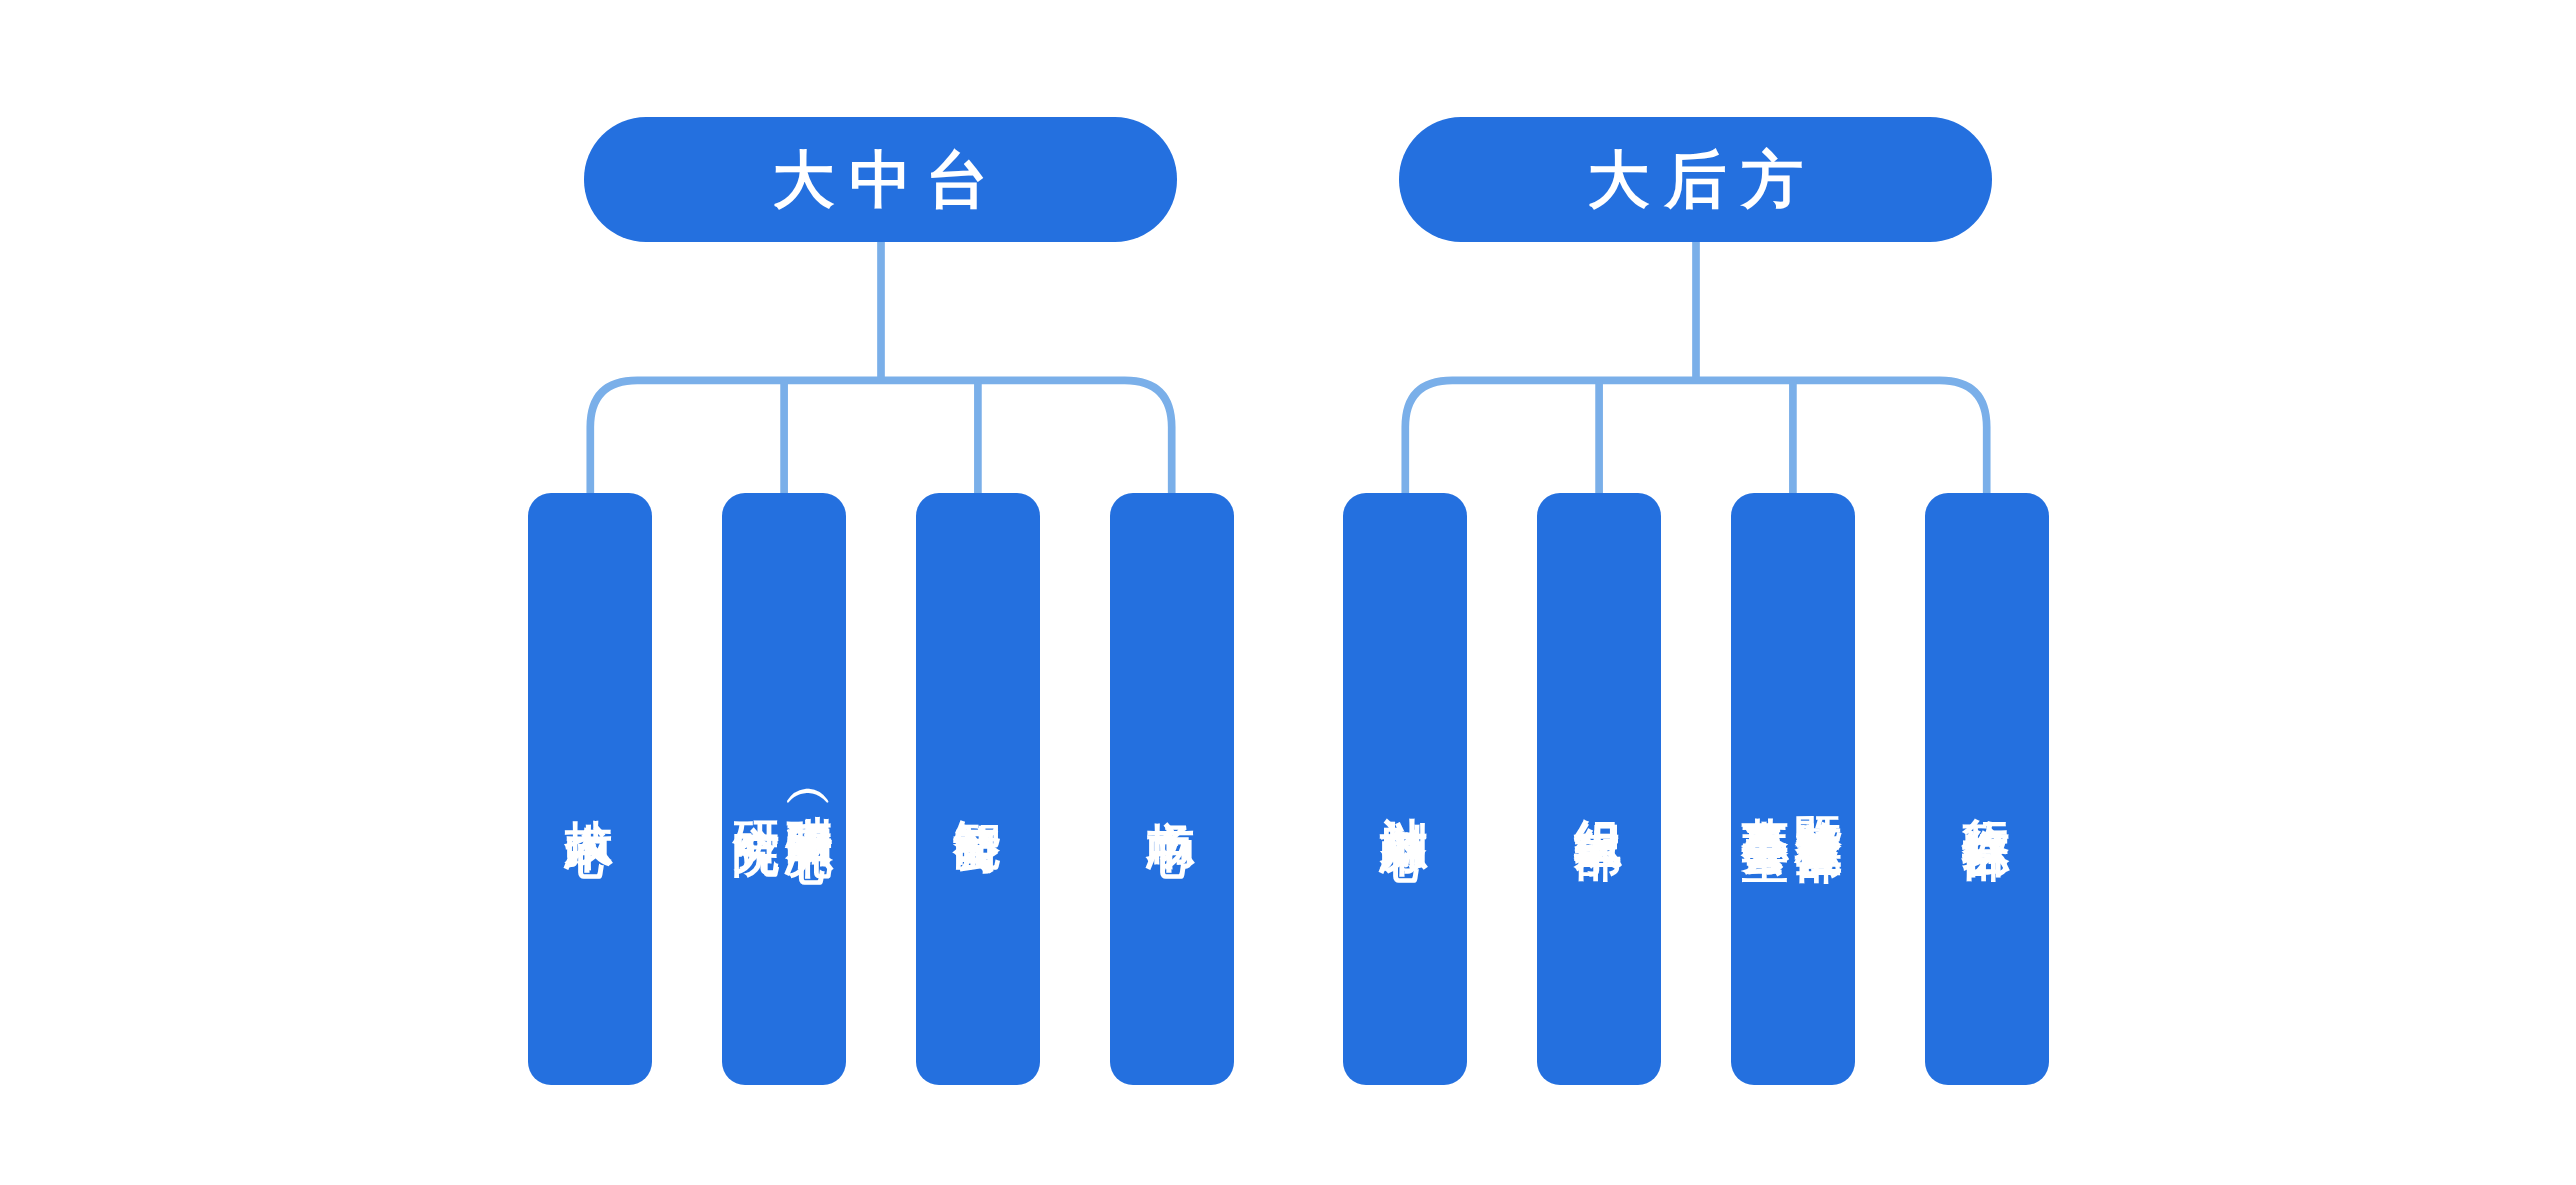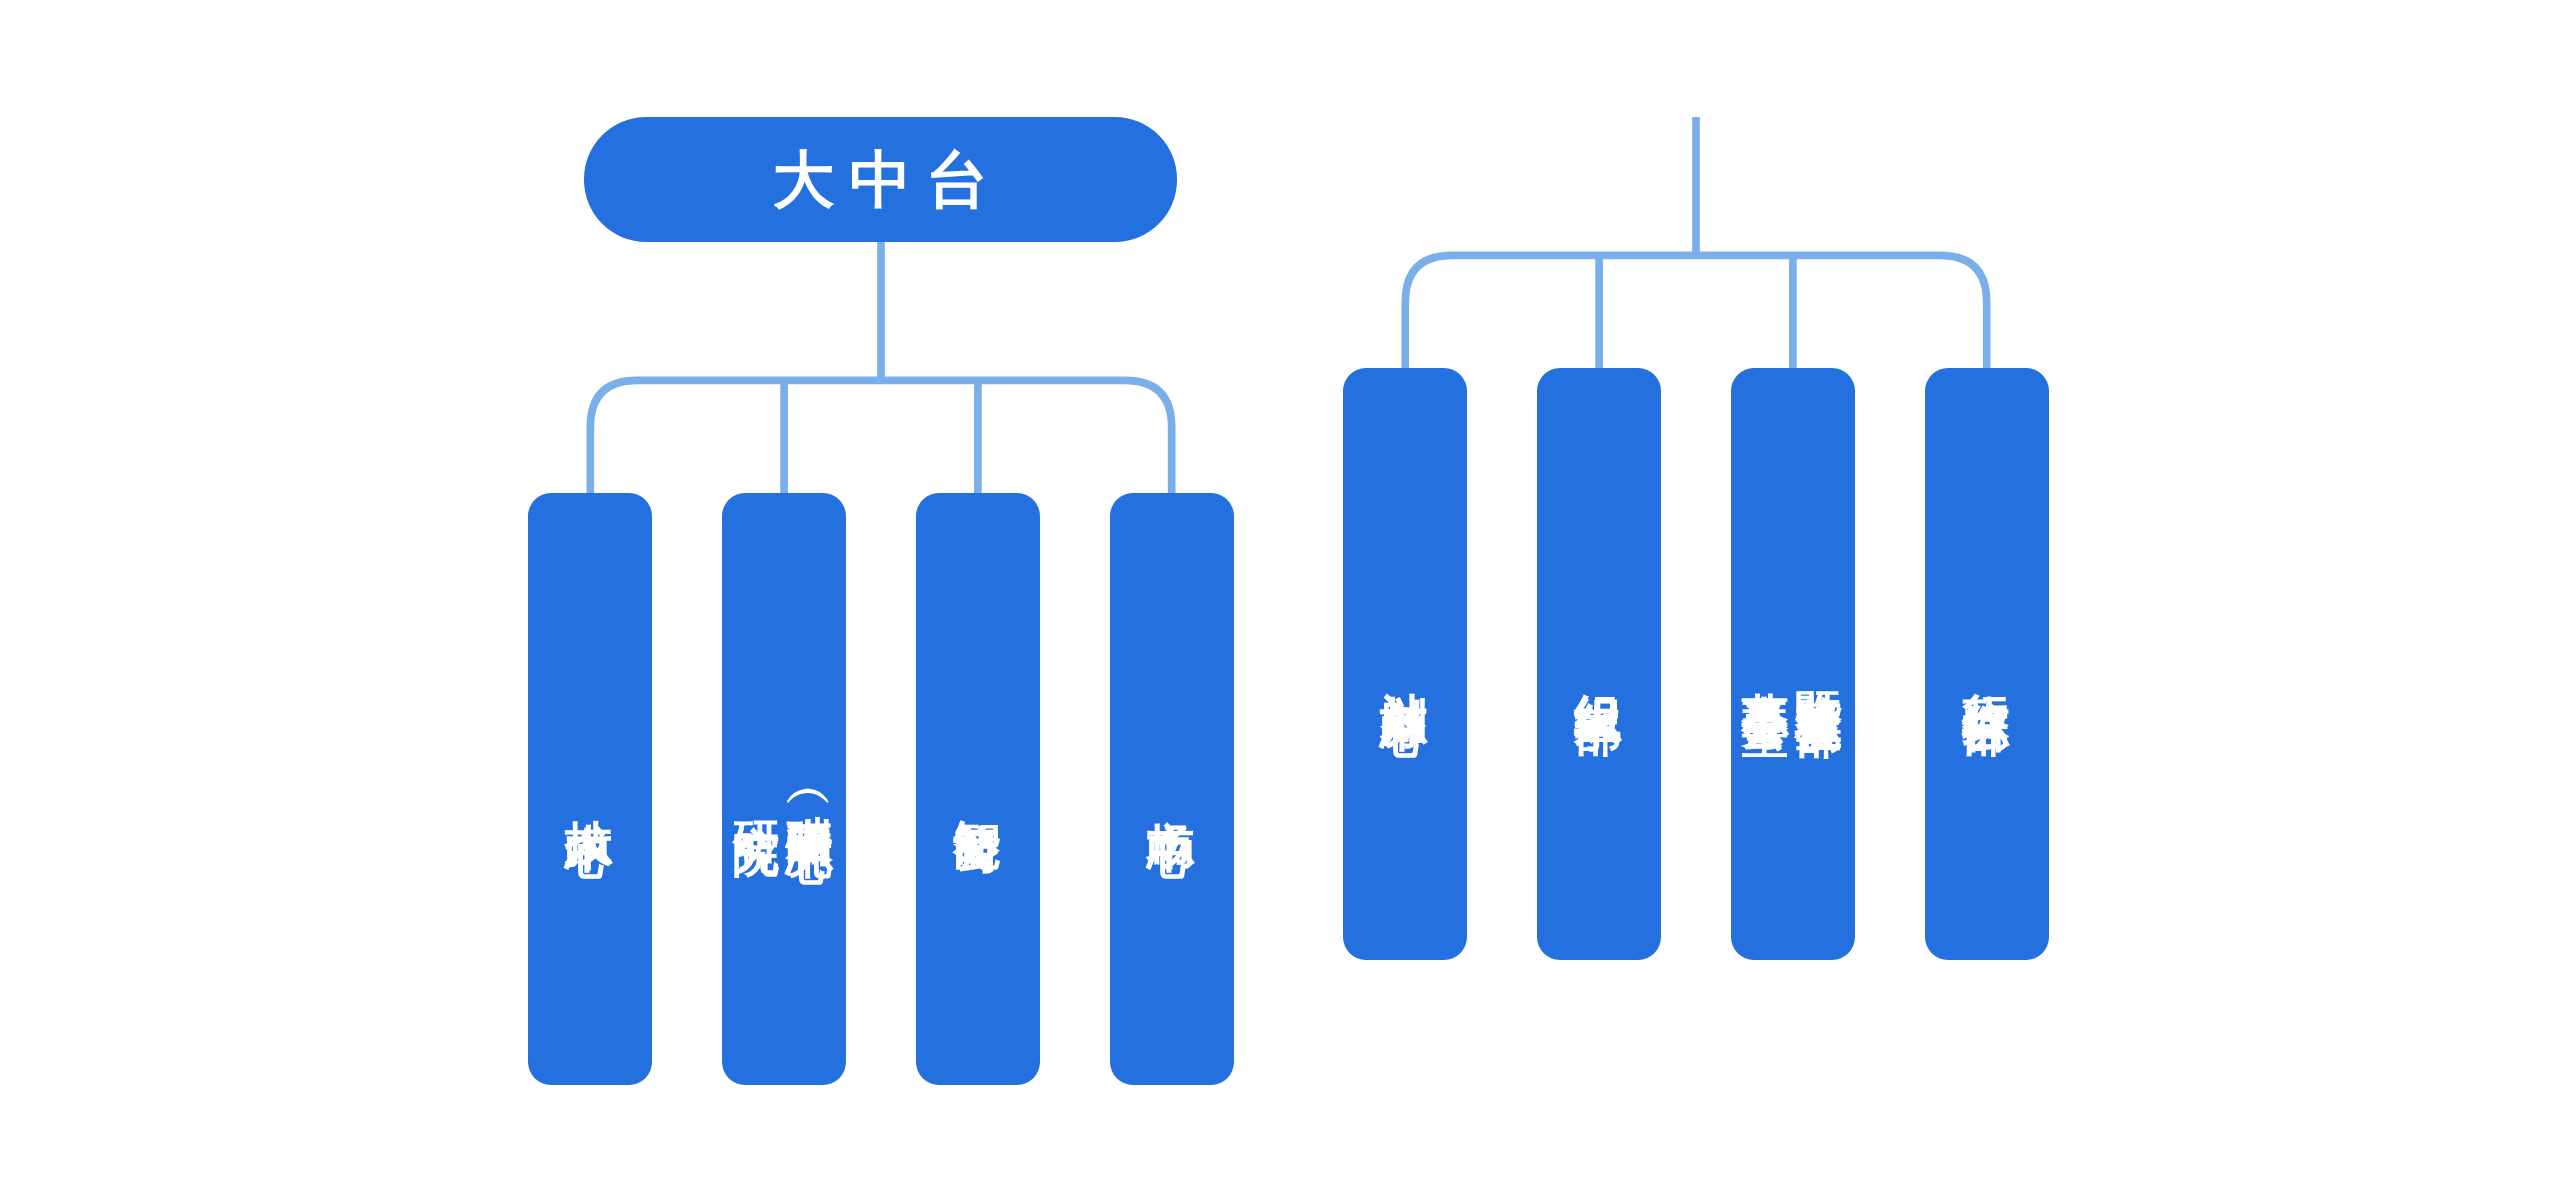--- a/index.html
+++ b/index.html
@@ -120,20 +120,23 @@
         </div>
         <div class="node">
           <div class="vtext">
             <span class="vline">市场中心</span>
           </div>
         </div>
       </div>
     </section>
 
     <section class="group">
+      <div class="pill">
+        <span>大后方</span>
+      </div>
       <svg class="connector" viewBox="0 0 826 294" aria-hidden="true">
         <path d="M413 0 V162"></path>
         <path d="M72.5 294 V217 Q72.5 162 127.5 162 H698.5 Q753.5 162 753.5 217 V294"></path>
         <path d="M299.5 162 V294"></path>
         <path d="M526.5 162 V294"></path>
       </svg>
       <div class="row">
         <div class="node">
           <div class="vtext">
             <span class="vline">计划财务中心</span>

